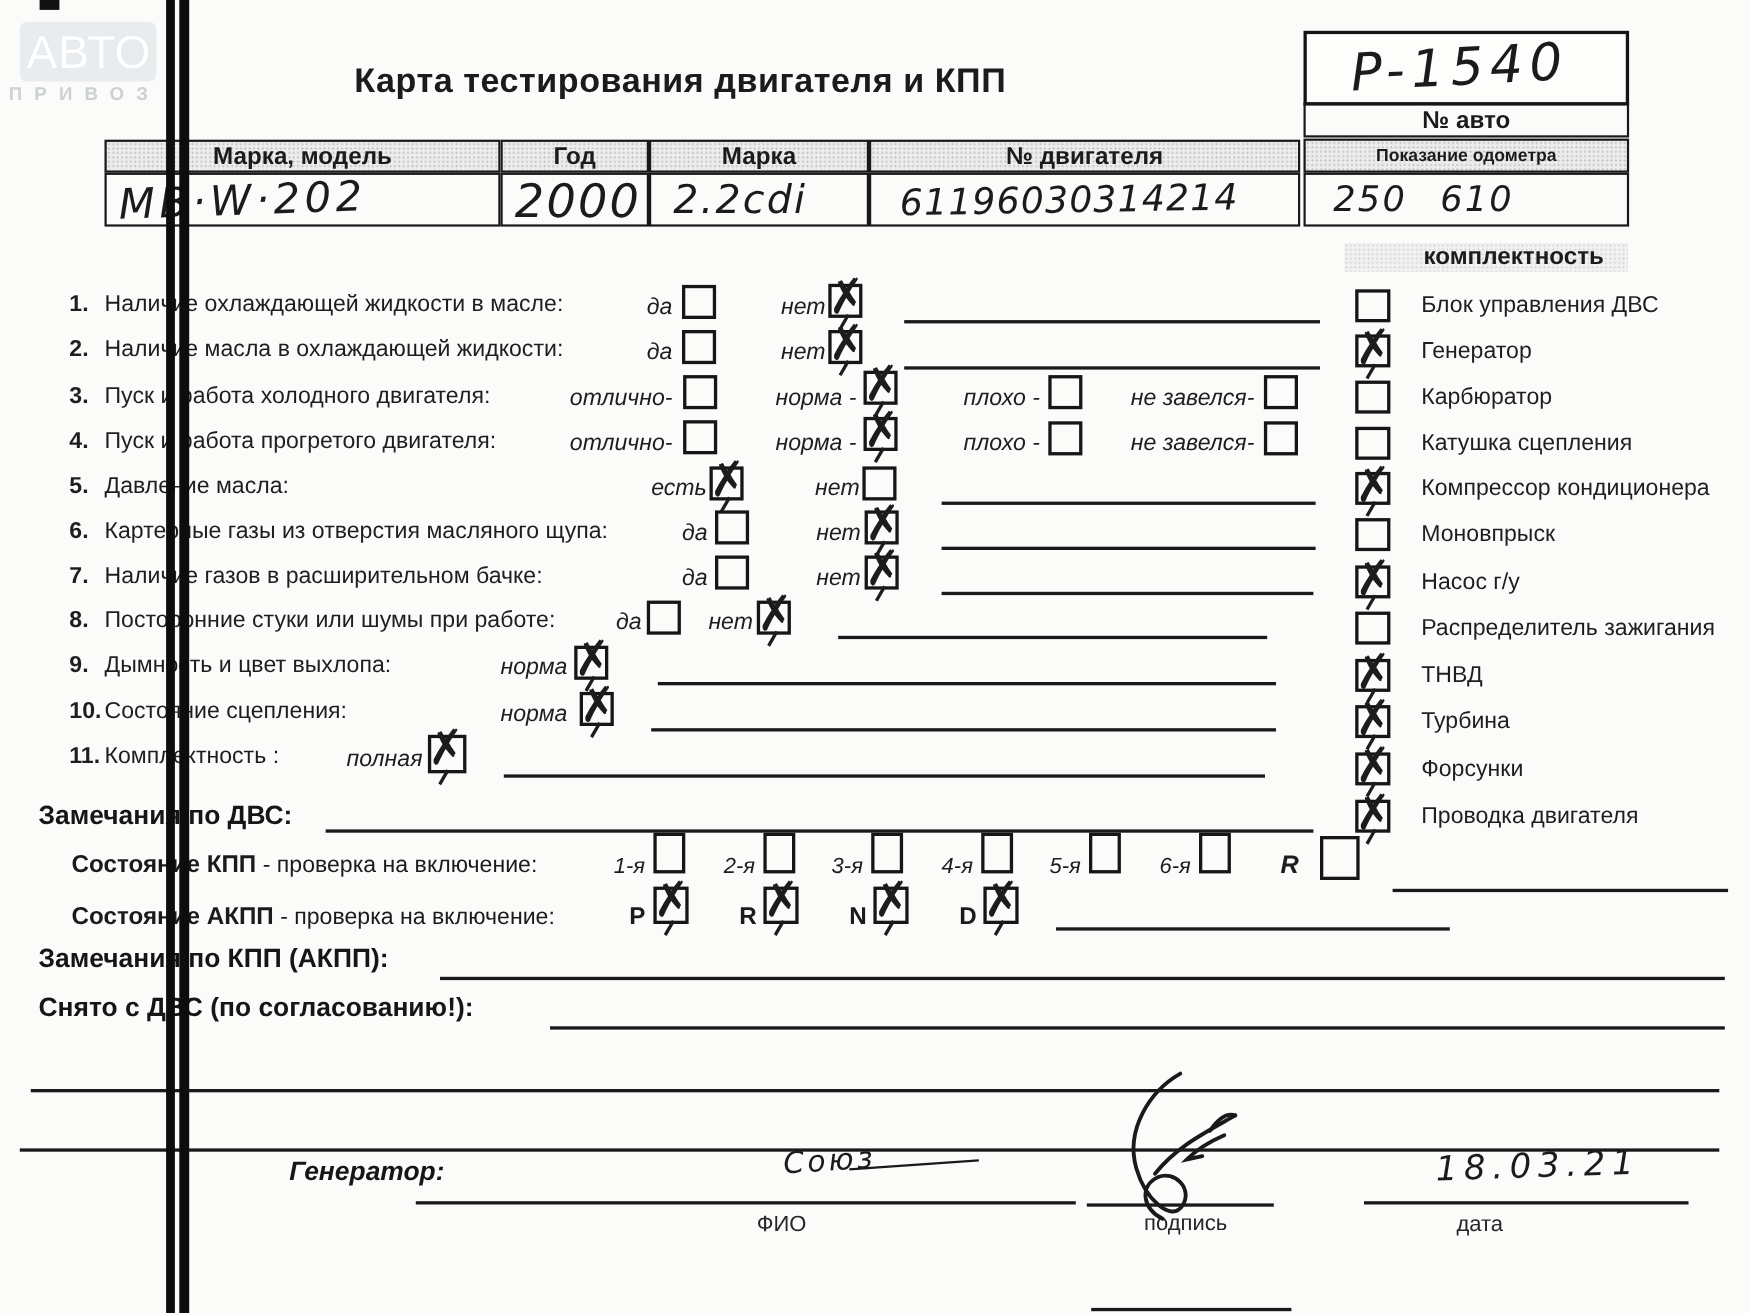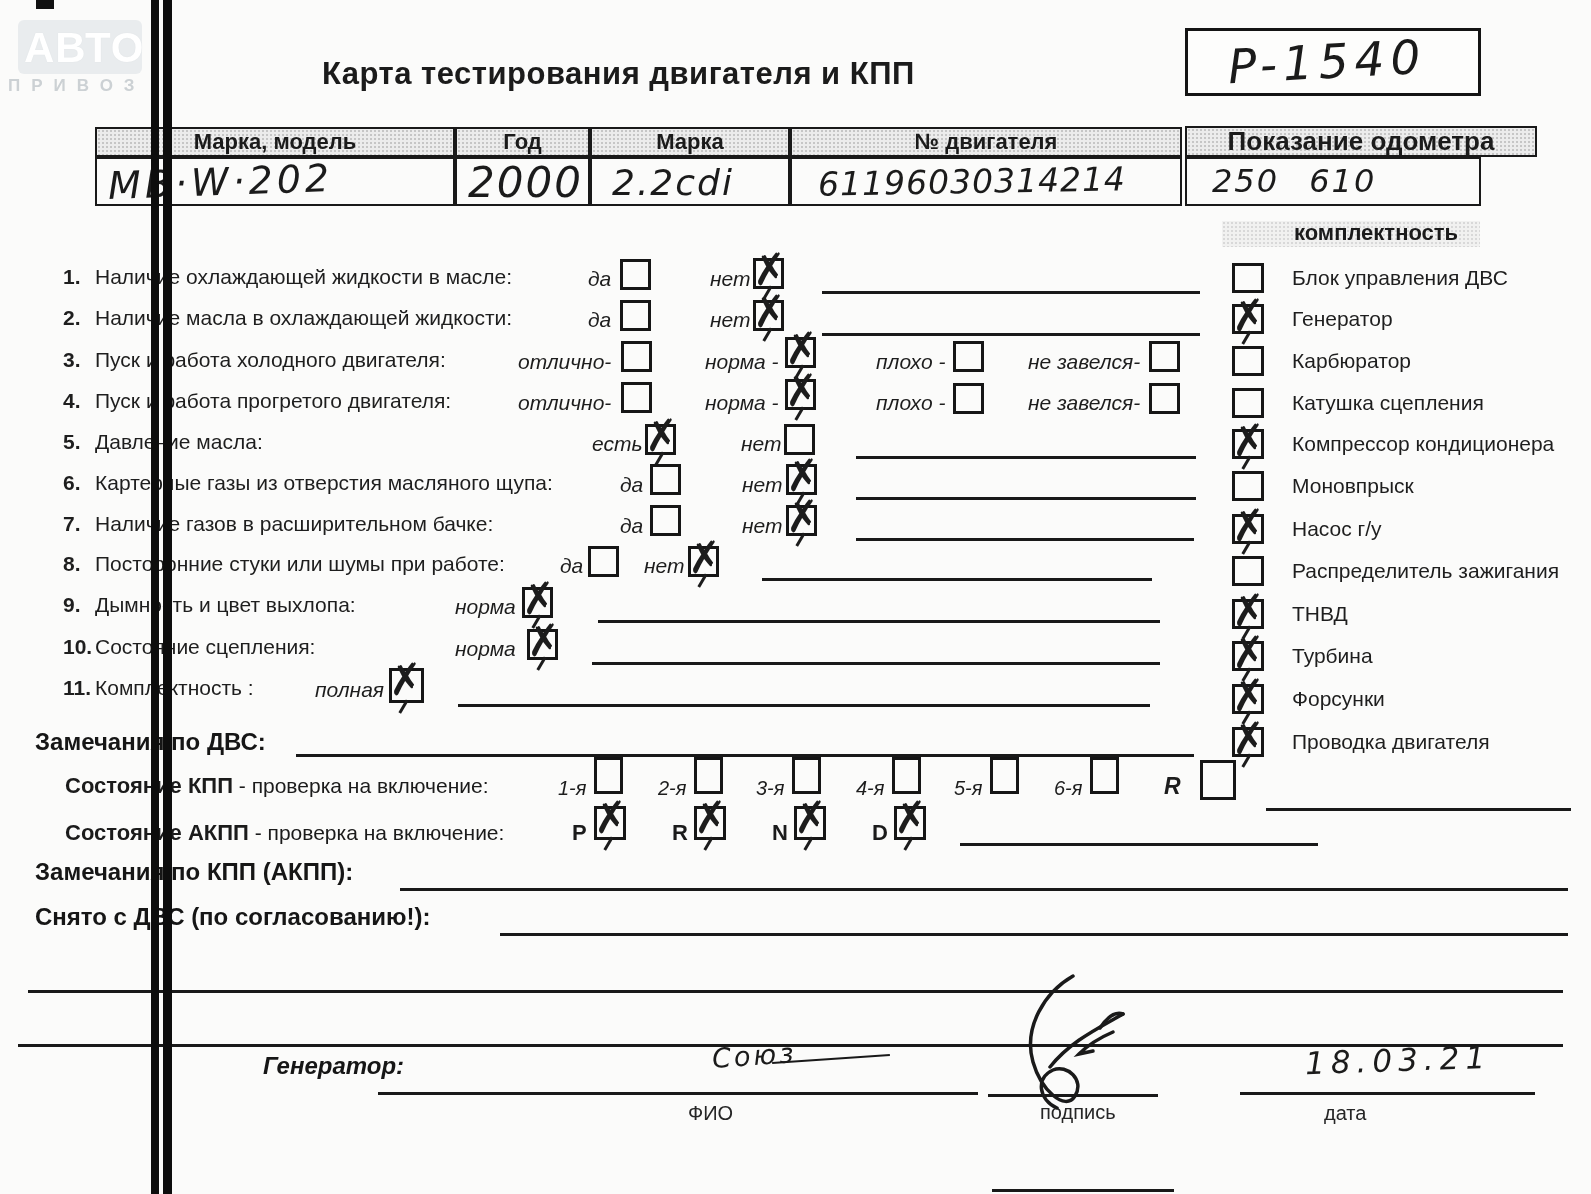--- a/index.html
+++ b/index.html
@@ -10,21 +10,21 @@
   }
   .abs { position:absolute; }
   .halftone {
     background-color:#ececec;
     background-image: radial-gradient(#c6c6c6 0.9px, transparent 1px);
     background-size:4px 4px;
   }
   
   .logo-box { position:absolute; left:18px; top:20px; width:124px; height:54px;
     background:#e9ecee; border-radius:6px; }
-  .logo-top { position:absolute; left:24px; top:24px; font-weight:bold; font-size:42px;
+  .logo-top { position:absolute; left:24px; top:24px; font-weight:normal; font-size:42px;
     letter-spacing:1px; color:#ffffff; text-shadow:0 0 1px #d7dbde; }
   .logo-bottom { position:absolute; left:8px; top:76px; font-weight:bold; font-size:17px;
     letter-spacing:11px; color:#ccd1d4; }
   .corner-mark { position:absolute; left:36px; top:0; width:18px; height:9px; background:#111; }
   
   .tcell, .thead {
     position:absolute; box-sizing:border-box; border:2.5px solid #191919;
     display:flex; align-items:center; justify-content:center;
   }
   .thead { font-weight:bold; font-size:22px; }
@@ -69,26 +69,27 @@
 
   <div class="logo-box"></div>
   <div class="logo-top">АВТО</div>
   <div class="logo-bottom">ПРИВОЗ</div>
   <div class="corner-mark"></div>
 
   <div class="abs" style="left:322px; top:56px; font-weight:bold; font-size:31px; letter-spacing:0.5px;">Карта тестирования двигателя  и КПП</div>
 
   <div class="pbox" style="left:1185px; top:28px; width:296px; height:68px;"></div>
   <div class="hand" style="left:1228px; top:34px; font-size:47px; letter-spacing:6px; transform:rotate(-3deg);">P-1540</div>
+  <div class="tcell" style="left:1185px; top:93px; width:296px; height:32px; font-weight:bold; font-size:22px;">№ авто</div>
 
   <div class="thead halftone" style="left:95px;  top:127px; width:360px; height:30px;">Марка, модель</div>
   <div class="thead halftone" style="left:455px; top:127px; width:135px; height:30px;">Год</div>
   <div class="thead halftone" style="left:590px; top:127px; width:200px; height:30px;">Марка</div>
   <div class="thead halftone" style="left:790px; top:127px; width:392px; height:30px;">№ двигателя</div>
-  <div class="thead halftone" style="left:1185px; top:126px; width:352px; height:31px; font-size:26px;">Показание одометра</div>
+  <div class="thead halftone" style="left:1185px; top:126px; width:296px; height:31px; font-size:16px;">Показание одометра</div>
 
   <div class="tcell" style="left:95px;  top:157px; width:360px; height:49px;"></div>
   <div class="tcell" style="left:455px; top:157px; width:135px; height:49px;"></div>
   <div class="tcell" style="left:590px; top:157px; width:200px; height:49px;"></div>
   <div class="tcell" style="left:790px; top:157px; width:392px; height:49px;"></div>
   <div class="tcell" style="left:1185px; top:157px; width:296px; height:49px;"></div>
 
   <div class="hand" style="left:108px; top:160px; font-size:38px; letter-spacing:4px; transform:rotate(-2deg);">МВ·W·202</div>
   <div class="hand" style="left:468px; top:158px; font-size:42px; letter-spacing:2px;">2000</div>
   <div class="hand" style="left:612px; top:162px; font-size:36px; letter-spacing:2px;">2.2cdi</div>

